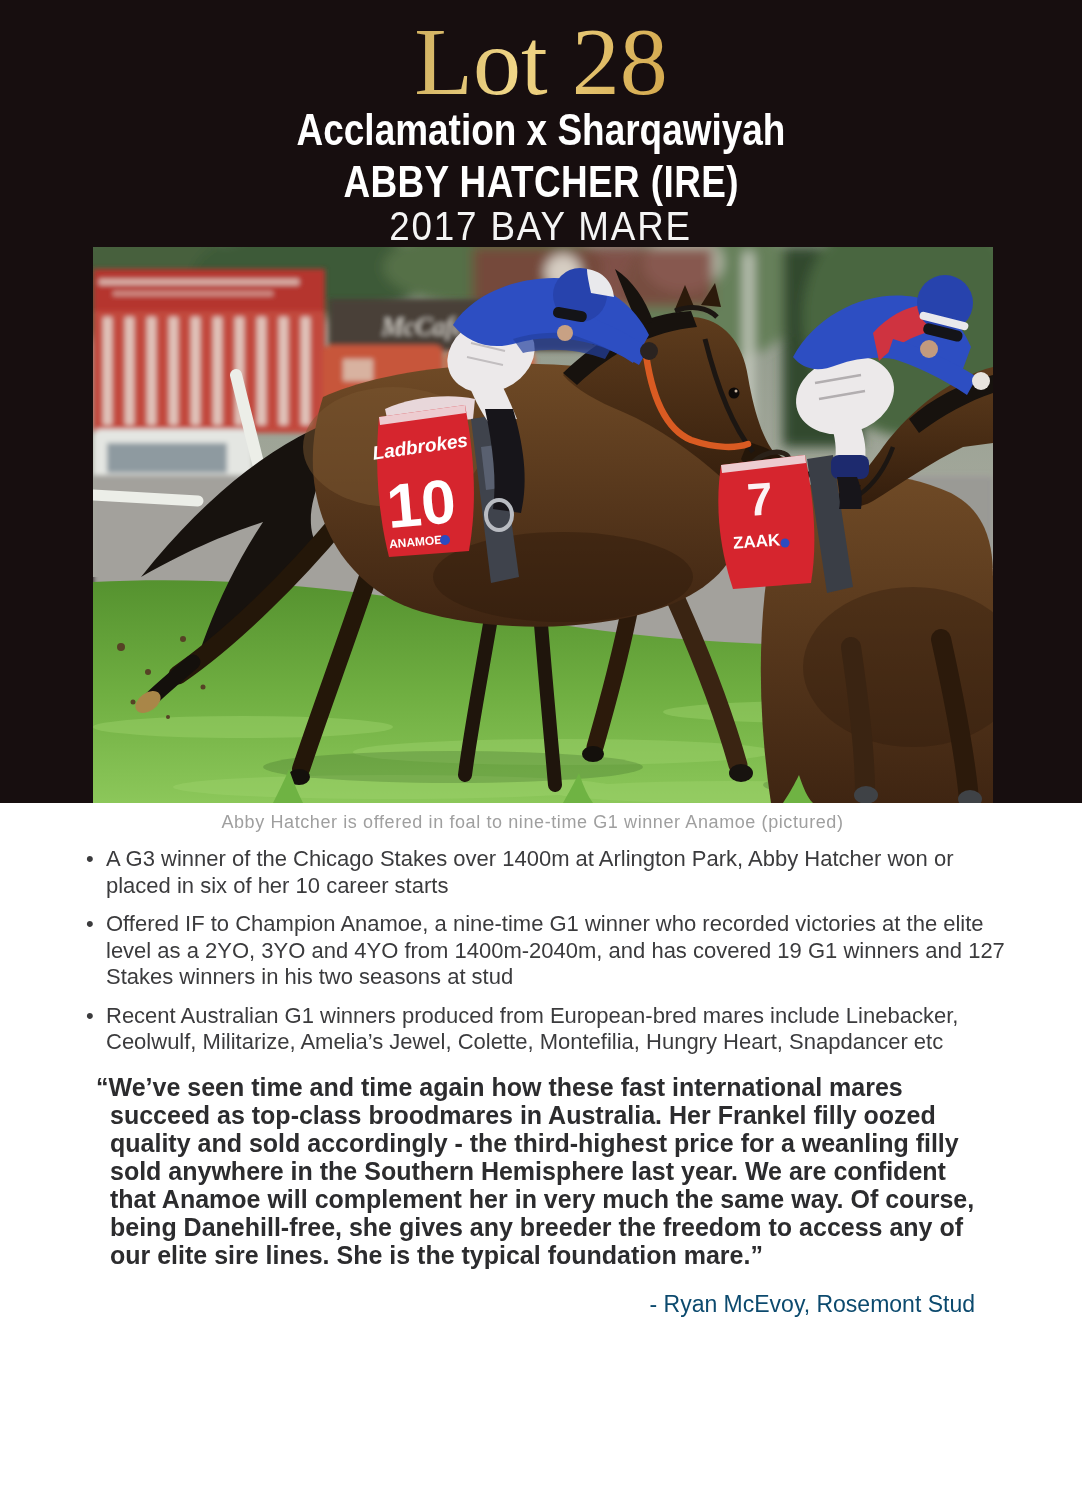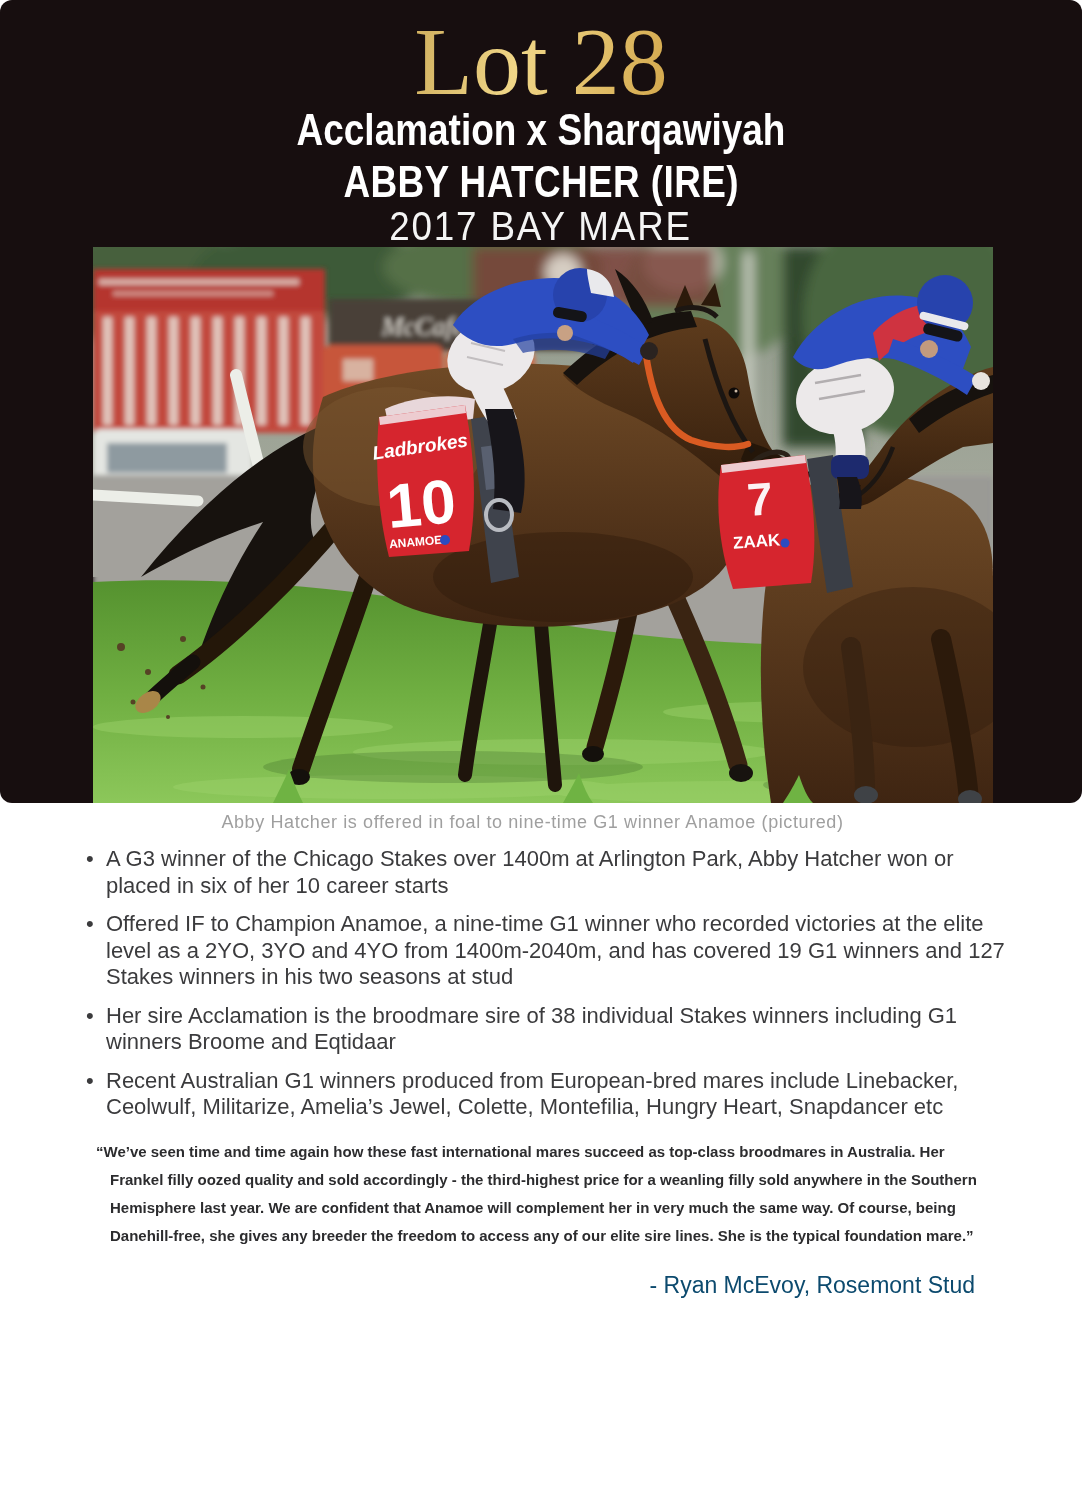--- a/index.html
+++ b/index.html
@@ -1,19 +1,19 @@
 <!DOCTYPE html>
 <html><head>
 <meta charset="utf-8">
 <style>
   html,body{margin:0;padding:0;background:#ffffff;}
   .page{position:relative;width:1082px;height:1500px;background:#ffffff;overflow:hidden;
         font-family:"Liberation Sans",sans-serif;}
   
-  .black-panel{position:absolute;top:0;left:0;width:1082px;height:803px;background:#170e0f;border-radius:12px;}
+  .black-panel{position:absolute;top:0;left:0;width:1082px;height:803px;background:#170e0f;}
   .header{position:relative;text-align:center;color:#ffffff;}
   .lot-title{font-family:"Liberation Serif",serif;font-weight:400;font-size:96px;line-height:92px;
     padding-top:16px;margin:0;color:#d9b159;
     background:linear-gradient(104deg,#6e4f1d 8%,#b08937 28%,#f0d687 48%,#d4a94e 62%,#8a671f 92%);
     -webkit-background-clip:text;background-clip:text;-webkit-text-fill-color:transparent;}
   .horse-name{display:inline-block;font-size:45px;line-height:44px;font-weight:700;margin-top:8px;
     transform:scaleX(.82);transform-origin:center;letter-spacing:.5px;white-space:nowrap;}
   .pedigree{display:inline-block;font-size:44px;line-height:44px;font-weight:700;
     transform:scaleX(.84);transform-origin:center;white-space:nowrap;}
   .year-type{display:inline-block;font-size:40px;line-height:44px;font-weight:400;color:#f4f4f4;
@@ -21,21 +21,21 @@
   .hdr-line{margin:0;}
   
   .photo{position:absolute;left:93px;top:247px;width:900px;height:556px;display:block;}
   
   .content{position:absolute;top:806px;left:0;width:1082px;color:#3b3b3d;}
   .caption{margin:6px 17px 13px 0;text-align:center;font-size:18px;letter-spacing:.6px;color:#9f9f9f;}
   ul.bullets{list-style:none;margin:0 70px 0 86px;padding:0;font-size:22px;line-height:26.5px;}
   ul.bullets li{position:relative;padding-left:20px;margin:0 0 12px 0;}
   ul.bullets li::before{content:"\2022";position:absolute;left:0;top:0;color:#3b3b3d;}
   .quote{margin:17px 96px 0 96px;padding-left:14px;text-indent:-14px;
-    font-size:15px;line-height:28px;font-weight:700;color:#2c2c2e;}
+    font-size:25px;line-height:28px;font-weight:700;color:#2c2c2e;}
   .attribution{margin:22px 107px 0 0;text-align:right;font-size:23px;color:#0c4a6e;}
 </style>
 </head>
 <body>
 
 <div class="page">
 
   <div class="black-panel">
     <div class="header">
       <h1 class="lot-title">Lot 28</h1>
@@ -283,20 +283,19 @@
       </g>
     </svg>
   </div>
 
   <div class="content">
     <p class="caption">Abby Hatcher is offered in foal to nine-time G1 winner Anamoe (pictured)</p>
 
     <ul class="bullets">
         <li>A G3 winner of the Chicago Stakes over 1400m at Arlington Park, Abby Hatcher won or placed in six of her 10 career starts</li>
         <li>Offered IF to Champion Anamoe, a nine-time G1 winner who recorded victories at the elite level as a 2YO, 3YO and 4YO from 1400m-2040m, and has covered 19 G1 winners and 127 Stakes winners in his two seasons at stud</li>
-        <li>Her sire Acclamation is the broodmare sire of 38 individual Stakes winners including G1 winners Broome and Eqtidaar</li>
         <li>Recent Australian G1 winners produced from European-bred mares include Linebacker, Ceolwulf, Militarize, Amelia’s Jewel, Colette, Montefilia, Hungry Heart, Snapdancer etc</li>
       </ul>
 
     <p class="quote">“We’ve seen time and time again how these fast international mares succeed as top-class broodmares in Australia. Her Frankel filly oozed quality and sold accordingly - the third-highest price for a weanling filly sold anywhere in the Southern Hemisphere last year. We are confident that Anamoe will complement her in very much the same way. Of course, being Danehill-free, she gives any breeder the freedom to access any of our elite sire lines. She is the typical foundation mare.”</p>
     <p class="attribution">- Ryan McEvoy, Rosemont Stud</p>
   </div>
 </div>
 
 </body></html>

